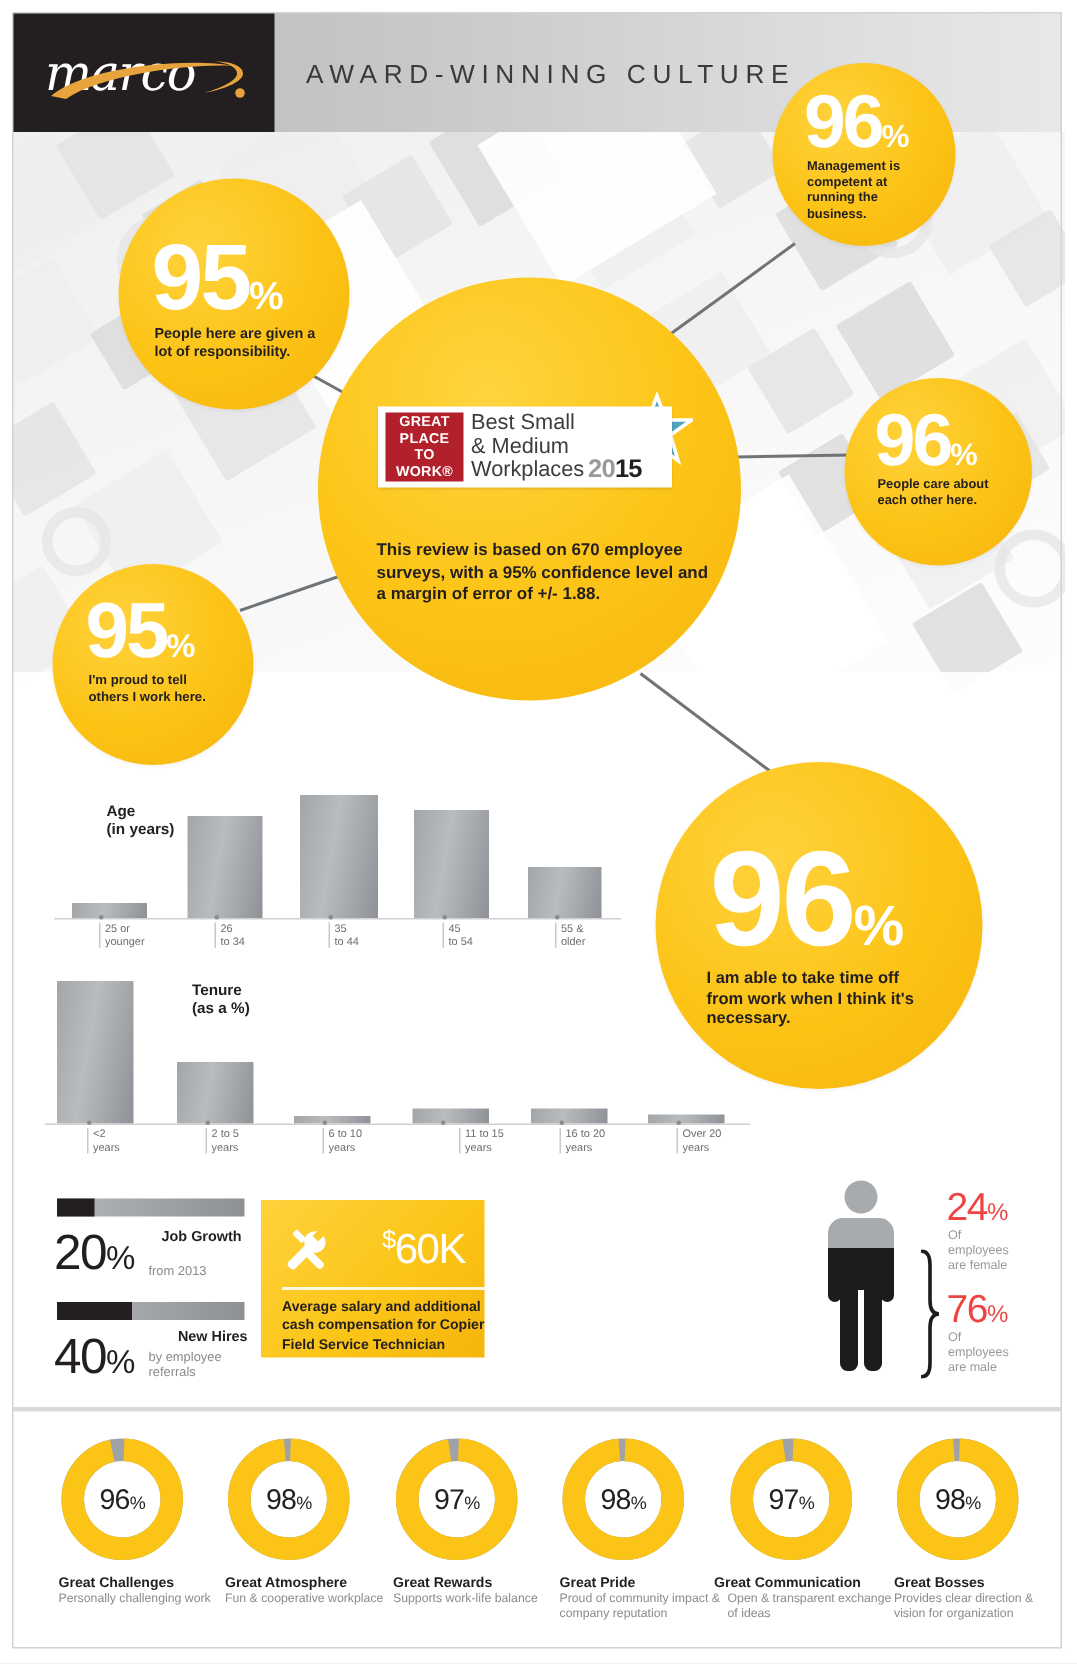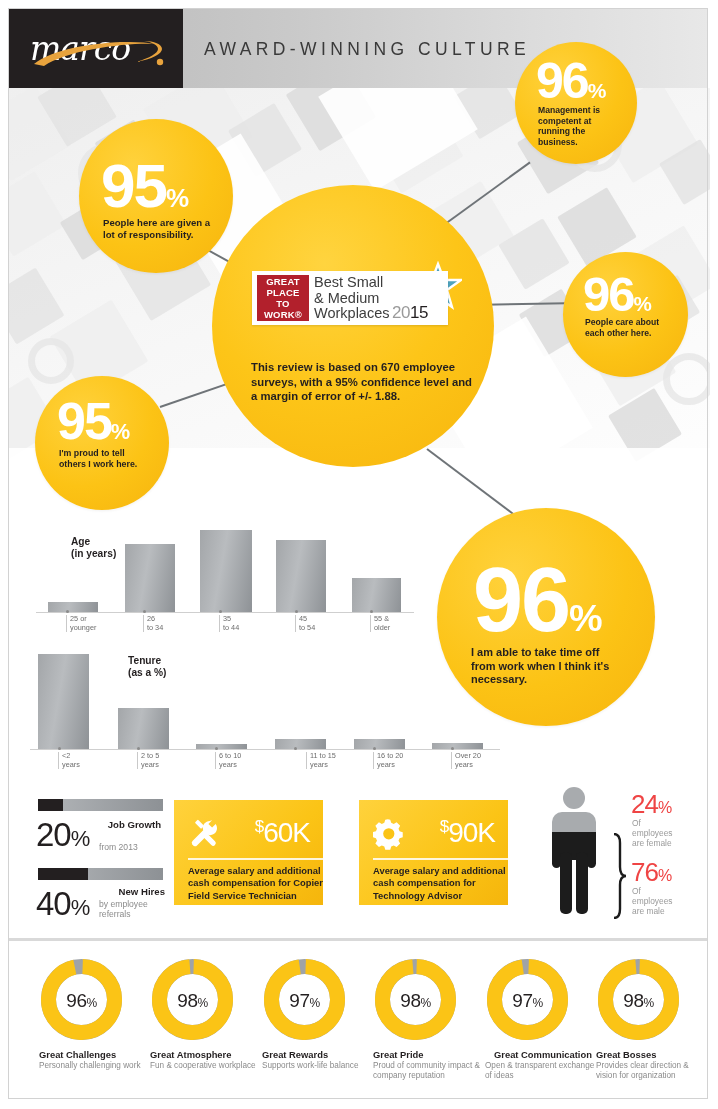--- a/index.html
+++ b/index.html
@@ -43,21 +43,21 @@
   .center-circ{position:absolute;left:212px;top:185px;width:282px;height:282px;border-radius:50%;
                background:radial-gradient(circle at 40% 28%,#ffd43f 0%,#fdc518 50%,#f7b50d 100%);}
   .gptw{position:absolute;left:252px;top:271px;width:210px;height:60px;}
   .gptw-card{position:absolute;left:0;top:0;width:196px;height:54px;background:#ffffff;
              box-shadow:0 1px 2px rgba(0,0,0,.12);}
   .gptw-red{position:absolute;left:5px;top:4px;width:52px;height:46px;background:#b2202c;
             color:#fff;font-size:9.5px;font-weight:700;line-height:11px;text-align:center;
             padding-top:1px;box-sizing:border-box;letter-spacing:.2px;}
   .gptw-words{position:absolute;left:62px;top:4px;color:#3d3d3d;font-size:14.5px;line-height:15.5px;
               font-family:"Liberation Sans",sans-serif;}
-  .gptw-year{position:absolute;left:140px;top:32px;font-size:17px;font-weight:400;letter-spacing:-.5px;}
+  .gptw-year{position:absolute;left:140px;top:32px;font-size:17px;font-weight:700;letter-spacing:-.5px;}
   .gptw-year .g{color:#9a9a9a;}
   .gptw-year .b{color:#231f20;}
   .gptw-stars{position:absolute;left:152px;top:-10px;width:58px;height:58px;}
   .review-text{position:absolute;left:251px;top:360px;width:222px;font-size:11.3px;font-weight:700;
                line-height:14.5px;color:#231f20;}
 
   
   .chart{position:absolute;}
   .bar{position:absolute;bottom:0;background:linear-gradient(100deg,#a3a6a9 0%,#b9bcbf 42%,#8e9296 100%);}
   .axis{position:absolute;left:0;height:1px;background:#cfcfcf;}
@@ -318,31 +318,20 @@
       <path d="M27 27 a2.6 2.6 0 0 1 -3.7 0 L14 17.7 l3.7 -3.7 L27 23.3 a2.6 2.6 0 0 1 0 3.7 Z" fill="#ffffff"></path>
       <rect x="9" y="2" width="4.4" height="9" rx="1" transform="rotate(-45 11 6)" fill="#ffffff"></rect>
     </svg>
     <div class="sal-amt">
       <span class="dol">$</span><span>60K</span>
     </div>
     <div class="sal-rule"></div>
     <div class="sal-txt">Average salary and additional cash compensation for Copier Field Service Technician</div>
   </div>
 
-  <div class="sal-box" style="left:359px;top:800px;">
-    <svg class="sal-icon" viewBox="0 0 32 32">
-      <path d="M16 2 l2.6 .4 l1 3.3 l2.6 1.1 l3-1.7 l3.7 3.7 l-1.7 3 l1.1 2.6 l3.3 1 v5.2 l-3.3 1 l-1.1 2.6 l1.7 3 l-3.7 3.7 l-3-1.7 l-2.6 1.1 l-1 3.3 h-5.2 l-1-3.3 l-2.6-1.1 l-3 1.7 l-3.7-3.7 l1.7-3 l-1.1-2.6 l-3.3-1 v-5.2 l3.3-1 l1.1-2.6 l-1.7-3 l3.7-3.7 l3 1.7 l2.6-1.1 l1-3.3 Z" fill="#ffffff" transform="translate(-0.6,-0.6) scale(0.96)"></path>
-      <circle cx="15.8" cy="15.8" r="5.6" fill="#FBC416"></circle>
-    </svg>
-    <div class="sal-amt">
-      <span class="dol">$</span><span>90K</span>
-    </div>
-    <div class="sal-rule"></div>
-    <div class="sal-txt">Average salary and additional cash compensation for Technology Advisor</div>
-  </div>
 
   <svg class="person" viewBox="0 0 72 130">
     <circle cx="36" cy="12" r="11" fill="#A8ABAE"></circle>
     <path d="M14 36 a10 10 0 0 1 10 -10 h24 a10 10 0 0 1 10 10 v10 H14 Z" fill="#A8ABAE"></path>
     <path d="M14 46 h44 v22 a6 6 0 0 1 -6 6 h-32 a6 6 0 0 1 -6 -6 Z" fill="#1C1C1C"></path>
     <rect x="14" y="46" width="9" height="36" rx="4.5" fill="#1C1C1C"></rect>
     <rect x="49" y="46" width="9" height="36" rx="4.5" fill="#1C1C1C"></rect>
     <rect x="22" y="66" width="12" height="62" rx="5" fill="#1C1C1C"></rect>
     <rect x="38" y="66" width="12" height="62" rx="5" fill="#1C1C1C"></rect>
   </svg>
@@ -419,21 +408,21 @@
 
   <div class="donut" style="left:485px;top:957px;">
     <svg viewBox="0 0 85 85">
       <circle cx="42.5" cy="42.5" r="33" fill="none" stroke="#9FA3A7" stroke-width="15"></circle>
       <circle cx="42.5" cy="42.5" r="33" fill="none" stroke="#FBC416" stroke-width="15" stroke-dasharray="201.1 207.3" transform="rotate(-88 42.5 42.5)"></circle>
     </svg>
     <div class="donut-val">
       <span>97</span><span class="sym">%</span>
     </div>
   </div>
-  <div class="donut-title" style="left:494px;top:1049px;">Great Communication</div>
+  <div class="donut-title" style="left:476px;top:1049px;">Great Communication</div>
   <div class="donut-sub" style="left:485px;top:1061px;">Open &amp; transparent exchange of ideas</div>
 
   <div class="donut" style="left:596px;top:957px;">
     <svg viewBox="0 0 85 85">
       <circle cx="42.5" cy="42.5" r="33" fill="none" stroke="#9FA3A7" stroke-width="15"></circle>
       <circle cx="42.5" cy="42.5" r="33" fill="none" stroke="#FBC416" stroke-width="15" stroke-dasharray="203.2 207.3" transform="rotate(-88 42.5 42.5)"></circle>
     </svg>
     <div class="donut-val">
       <span>98</span><span class="sym">%</span>
     </div>

